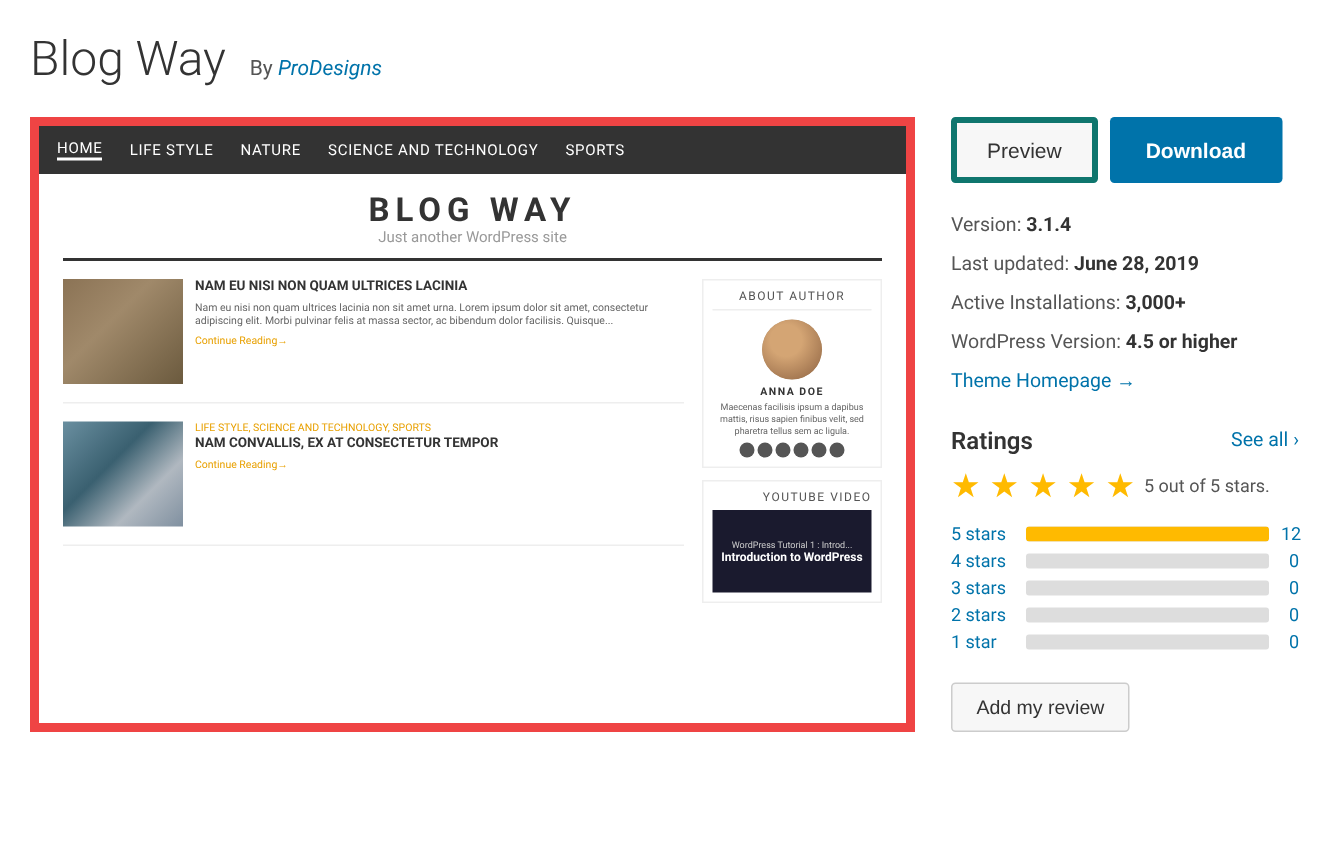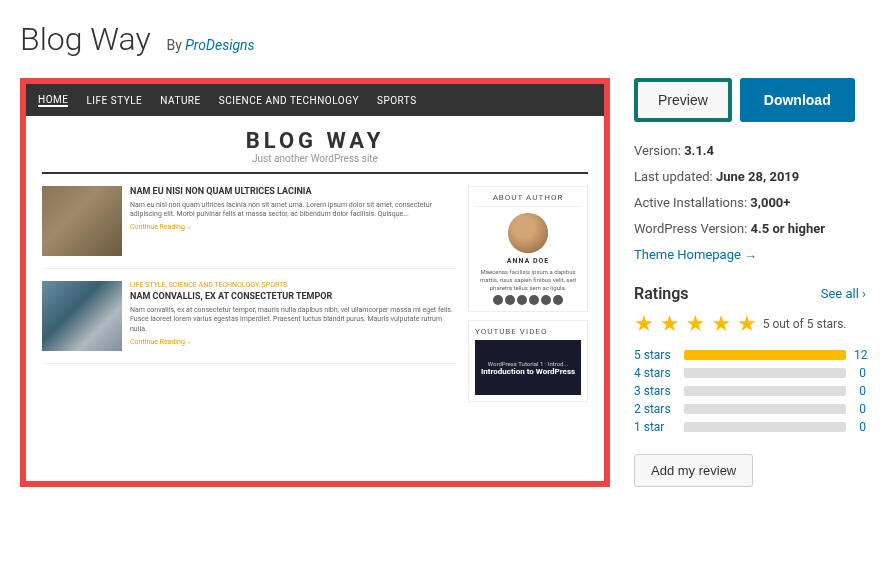--- a/index.html
+++ b/index.html
@@ -42,21 +42,21 @@
     .theme-about { border: 1px solid #eee; padding: 6px; margin-bottom: 8px; }
     .theme-about-title { font-size: 8px; text-transform: uppercase; text-align: center; letter-spacing: 1px; color: #555; margin-bottom: 6px; border-bottom: 1px solid #eee; padding-bottom: 4px; }
     .theme-avatar { width: 40px; height: 40px; border-radius: 50%; background: linear-gradient(135deg, #c9a882, #a07850); margin: 0 auto 4px; display: flex; align-items: center; justify-content: center; overflow: hidden; }
     .theme-avatar-inner { width: 100%; height: 100%; background: radial-gradient(circle at 40% 35%, #d4a574 30%, #8b6040 100%); border-radius: 50%; }
     .theme-author-name { font-size: 7px; font-weight: bold; text-align: center; text-transform: uppercase; letter-spacing: 1px; color: #333; margin-bottom: 3px; }
     .theme-author-text { font-size: 6px; color: #666; text-align: center; line-height: 1.3; margin-bottom: 4px; }
     .theme-social { display: flex; justify-content: center; gap: 2px; }
     .theme-social-icon { width: 10px; height: 10px; background: #555; border-radius: 50%; display: inline-block; }
 
     .theme-youtube { border: 1px solid #eee; padding: 6px; }
-    .theme-youtube-title { font-size: 8px; text-transform: uppercase; text-align: left; letter-spacing: 1px; color: #555; margin-bottom: 4px; }
+    .theme-youtube-title { font-size: 8px; text-transform: uppercase; text-align: right; letter-spacing: 1px; color: #555; margin-bottom: 4px; }
     .theme-video-thumb { width: 100%; height: 55px; background: #1a1a2e; display: flex; flex-direction: column; align-items: center; justify-content: center; }
     .theme-video-logo { font-size: 8px; color: #fff; font-weight: bold; text-align: center; }
     .theme-video-intro { font-size: 6px; color: #ccc; }
 
     
     .right-panel { flex: 1; }
     .action-buttons { display: flex; gap: 8px; margin-bottom: 16px; }
     .btn-preview { padding: 10px 20px; border: 4px solid #0f766e; background: #f7f7f7; color: #333; cursor: pointer; font-size: 14px; border-radius: 3px; }
     .btn-download { padding: 10px 24px; background: #0073aa; border: none; color: #fff; cursor: pointer; font-size: 14px; font-weight: bold; border-radius: 3px; }
 
@@ -123,21 +123,20 @@
                 <div class="theme-post-text">Nam eu nisi non quam ultrices lacinia non sit amet urna. Lorem ipsum dolor sit amet, consectetur adipiscing elit. Morbi pulvinar felis at massa sector, ac bibendum dolor facilisis. Quisque...</div>
                 <div class="theme-post-more">Continue Reading→</div>
               </div>
             </div>
 
             <div class="theme-post">
               <div class="theme-post-img drone"></div>
               <div class="theme-post-content">
                 <div class="theme-post-cat">LIFE STYLE, SCIENCE AND TECHNOLOGY, SPORTS</div>
                 <div class="theme-post-title">NAM CONVALLIS, EX AT CONSECTETUR TEMPOR</div>
-                <div class="theme-post-text">Nam convallis, ex at consectetur tempor, mauris nulla dapibus nibh, vel ullamcorper massa mi eget felis. Fusce laoreet lorem varius egestas imperdiet. Praesent luctus blandit purus. Mauris vulputate rutrum nulla.</div>
                 <div class="theme-post-more">Continue Reading→</div>
               </div>
             </div>
           </div>
 
           <div class="theme-sidebar">
             <div class="theme-about">
               <div class="theme-about-title">ABOUT AUTHOR</div>
               <div class="theme-avatar">
                 <div class="theme-avatar-inner"></div>

